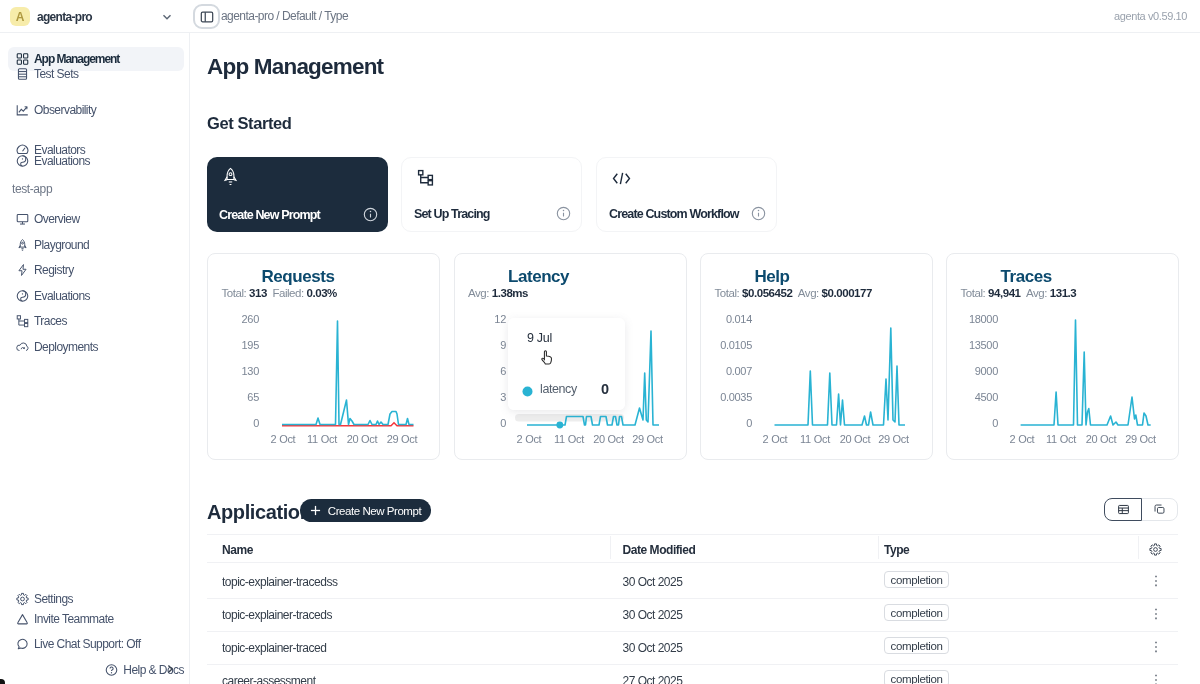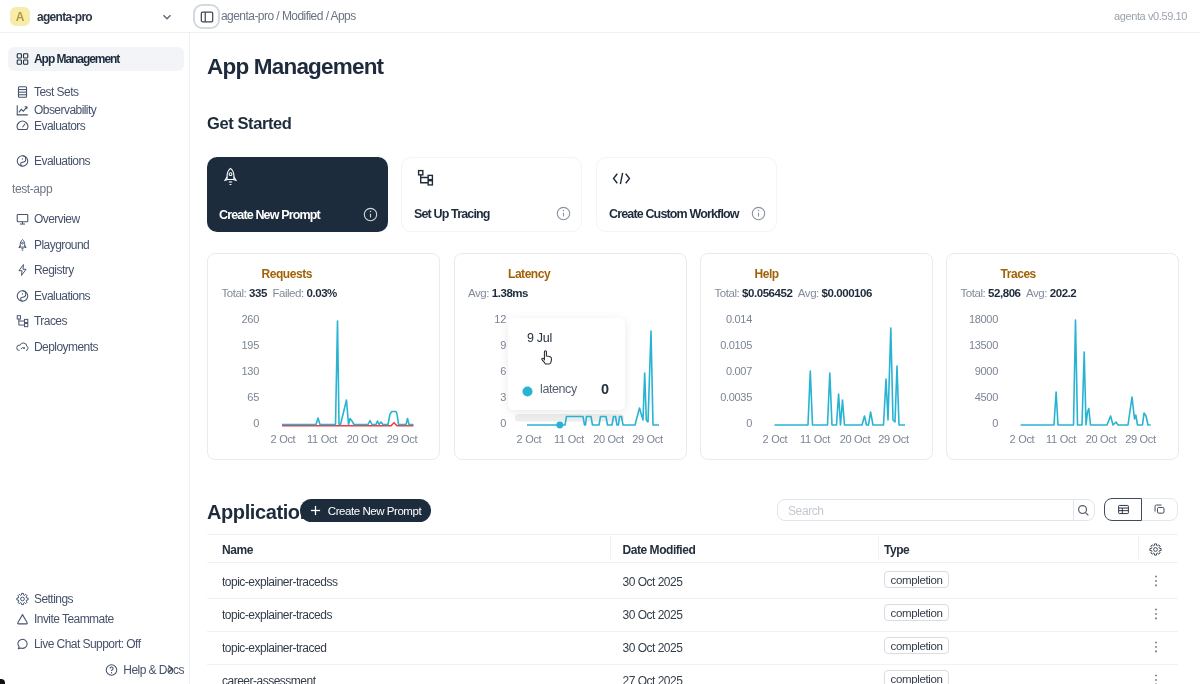--- a/index.html
+++ b/index.html
@@ -25,21 +25,21 @@
   
   #h1 { left:207px; top:54px; font-size:22.5px; font-weight:bold; letter-spacing:-0.8px; color:#1e2b3c; }
   #h2 { left:207px; top:114px; font-size:16.5px; font-weight:bold; letter-spacing:-0.4px; color:#1e2b3c; }
   .gs-card { top:157px; width:181px; height:75px; border-radius:10px; }
   .gs-card.dark { background:#1c2c3d; color:#fff; }
   .gs-card.light { background:#fff; border:1px solid #f3f4f6; color:#1e2b3c; }
   .gs-icon { position:absolute; left:15px; top:11px; }
   .gs-label { position:absolute; left:12px; bottom:10px; font-size:12.5px; font-weight:bold; letter-spacing:-0.85px; }
   .gs-info { position:absolute; right:10px; bottom:10px; }
   .stat-card { top:253px; width:233px; height:207px; border:1px solid #e9ebee; border-radius:8px; background:#fff; }
-  .stat-title { position:absolute; left:13.5px; top:13px; font-size:12px; font-weight:bold; letter-spacing:-0.45px; color:#a16207;padding-left:40px; }
+  .stat-title { position:absolute; left:13.5px; top:13px; font-size:17px; font-weight:bold; letter-spacing:-0.45px; color:#0c4a6e;padding-left:40px; }
   .stat-sub { position:absolute; left:13.5px; top:33px; font-size:11.5px; letter-spacing:-0.45px; color:#828c99; }
   .stat-sub b { color:#1e2b3c; }
   .stat-svg { position:absolute; left:0; top:0; }
   
   #app-h { left:207px; top:501px; font-size:20px; font-weight:bold; letter-spacing:-0.4px; color:#1e2b3c; }
   #new-prompt-btn { left:300px; top:499px; width:131px; height:23px; background:#1c2c3d; border-radius:12px; color:#fff; font-size:11.5px; letter-spacing:-0.45px; display:flex; align-items:center; justify-content:center; gap:7px; }
   #search { left:777px; top:499px; width:318px; height:22px; border:1px solid #e1e4e9; border-radius:8px; }
   #search .ph { position:absolute; left:10px; top:4px; font-size:12px; letter-spacing:-0.4px; color:#c3c9d1; }
   #search .sep { position:absolute; right:20px; top:0; width:1px; height:20px; background:#e1e4e9; }
   #search .mag { position:absolute; right:3px; top:3px; color:#565e6b; }
@@ -57,56 +57,56 @@
 <body>
 <div id="page">
 
   <div class="abs" id="topbar"></div>
   <div class="abs" id="collapse-btn">
     <svg class="ic" width="14" height="14" viewBox="0 0 16 16" fill="none" stroke="currentColor" stroke-width="1.4">
         <rect x="1.5" y="2.5" width="13" height="11" rx="1.5"></rect>
         <line x1="6" y1="2.5" x2="6" y2="13.5"></line>
       </svg>
   </div>
-  <div class="abs" id="crumb">agenta-pro / Modified / Apps</div>
+  <div class="abs" id="crumb">agenta-pro / Default / Type</div>
   <div class="abs" id="version">agenta v0.59.10</div>
 
   <div class="abs" id="sidebar"></div>
   <div class="abs" id="brand-avatar">A</div>
   <div class="abs" id="brand-name">agenta-pro</div>
   <div class="abs" id="brand-chev">
     <svg class="ic" width="12" height="12" viewBox="0 0 12 12" fill="none" stroke="currentColor" stroke-width="1.4">
         <polyline points="2.5,4.2 6,7.8 9.5,4.2"></polyline>
       </svg>
   </div>
   <div id="nav-top">
     <div class="abs nav-item active" style="top:47px;"><span class="nicon">
           <svg class="ic" width="14" height="14" viewBox="0 0 16 16" fill="none" stroke="currentColor" stroke-width="1.3">
             <rect x="1.5" y="1.5" width="5.2" height="5.2" rx="1"></rect>
             <rect x="9.3" y="1.5" width="5.2" height="5.2" rx="1"></rect>
             <rect x="1.5" y="9.3" width="5.2" height="5.2" rx="1"></rect>
             <rect x="9.3" y="9.3" width="5.2" height="5.2" rx="1"></rect>
           </svg>
         </span>App Management</div>
-    <div class="abs nav-item" style="top:80px;"><span class="nicon">
+    <div class="abs nav-item" style="top:62px;"><span class="nicon">
           <svg class="ic" width="14" height="14" viewBox="0 0 16 16" fill="none" stroke="currentColor" stroke-width="1.3">
             <rect x="3" y="1.5" width="10" height="13" rx="1.2"></rect>
             <line x1="3" y1="5" x2="13" y2="5"></line>
             <line x1="3" y1="8.2" x2="13" y2="8.2"></line>
             <line x1="3" y1="11.4" x2="13" y2="11.4"></line>
           </svg>
         </span>Test Sets</div>
     <div class="abs nav-item" style="top:98px;"><span class="nicon">
           <svg class="ic" width="14" height="14" viewBox="0 0 16 16" fill="none" stroke="currentColor" stroke-width="1.3">
             <path d="M1.5 2 V14 H14.5"></path>
             <polyline points="3.5,11 6.5,7.2 9,9.4 13.5,4.2"></polyline>
             <polyline points="10.6,4 13.5,4.2 13.3,7.1"></polyline>
           </svg>
         </span>Observability</div>
-    <div class="abs nav-item" style="top:114px;align-items:center;"><span class="nicon">
+    <div class="abs nav-item" style="top:138px;align-items:center;"><span class="nicon">
           <svg class="ic" width="14" height="14" viewBox="0 0 16 16" fill="none" stroke="currentColor" stroke-width="1.3">
             <path d="M2.6 12.2 a6.5 6.5 0 1 1 10.8 0 Z"></path>
             <line x1="8" y1="9.5" x2="11.2" y2="5.2"></line>
           </svg>
         </span>Evaluators</div>
     <div class="abs nav-item" style="top:149px;"><span class="nicon">
           <svg class="ic" width="14" height="14" viewBox="0 0 16 16" fill="none" stroke="currentColor" stroke-width="1.3">
             <circle cx="8" cy="8" r="6.5"></circle>
             <path d="M8 1.5 a4 4 0 0 1 0 8 a2.3 2.3 0 0 0 0 4.6"></path>
             <circle cx="8" cy="5.5" r="0.8" fill="currentColor" stroke="none"></circle>
@@ -245,21 +245,21 @@
             <circle cx="8" cy="8" r="6.6"></circle>
             <line x1="8" y1="7.2" x2="8" y2="11.2"></line>
             <circle cx="8" cy="4.9" r="0.8" fill="#8a93a0" stroke="none"></circle>
           </svg>
         </span>
     </div>
   </div>
   <div id="stat-cards">
     <div class="abs stat-card" style="left:207px;">
       <span class="stat-title">Requests</span>
-      <span class="stat-sub">Total: <b>335</b> &nbsp;Failed: <b>0.03%</b></span>
+      <span class="stat-sub">Total: <b>313</b> &nbsp;Failed: <b>0.03%</b></span>
       <svg class="stat-svg" width="233" height="207" viewBox="0 0 233 207">
         <g font-family="Liberation Sans, sans-serif" font-size="11" letter-spacing="-0.3" fill="#7b8594">
           <text x="51" y="69" text-anchor="end">260</text>
           <text x="51" y="95" text-anchor="end">195</text>
           <text x="51" y="121" text-anchor="end">130</text>
           <text x="51" y="147" text-anchor="end">65</text>
           <text x="51" y="173" text-anchor="end">0</text>
           <text x="75" y="189" text-anchor="middle">2 Oct</text>
           <text x="114" y="189" text-anchor="middle">11 Oct</text>
           <text x="154" y="189" text-anchor="middle">20 Oct</text>
@@ -284,39 +284,39 @@
           <text x="153.5" y="189" text-anchor="middle">20 Oct</text>
           <text x="192.5" y="189" text-anchor="middle">29 Oct</text>
         </g>
         <rect x="60" y="160" width="109" height="7.5" rx="3.5" fill="#000" opacity="0.07"></rect>
         <path fill="none" stroke="#29b3d3" stroke-width="1.6" stroke-linejoin="round" d="M72 171 L110 171 L111.5 162.5 L128 162.5 L129.5 171 L130.5 171 L131.5 162.5 L136 162.5 L137.5 171 L144 171 L145.5 162.5 L151 162.5 L152.5 171 L157 171 L158.5 162.5 L160.5 162.5 L162 171 L163.5 171 L164.5 162.5 L166.5 162.5 L168 171 L180 171 L184.5 154 L186.5 161 L188 166 L189.7 119 L191.3 166 L193 168 L196 77 L198 171 L204 171"></path>
         <circle cx="104.8" cy="171" r="3.4" fill="#29b3d3"></circle>
       </svg>
     </div>
     <div class="abs stat-card" style="left:700px;">
       <span class="stat-title">Help</span>
-      <span class="stat-sub">Total: <b>$0.056452</b> &nbsp;Avg: <b>$0.000106</b></span>
+      <span class="stat-sub">Total: <b>$0.056452</b> &nbsp;Avg: <b>$0.000177</b></span>
       <svg class="stat-svg" width="233" height="207" viewBox="0 0 233 207">
         <g font-family="Liberation Sans, sans-serif" font-size="11" letter-spacing="-0.3" fill="#7b8594">
           <text x="51" y="69" text-anchor="end">0.014</text>
           <text x="51" y="95" text-anchor="end">0.0105</text>
           <text x="51" y="121" text-anchor="end">0.007</text>
           <text x="51" y="147" text-anchor="end">0.0035</text>
           <text x="51" y="173" text-anchor="end">0</text>
           <text x="74" y="189" text-anchor="middle">2 Oct</text>
           <text x="114" y="189" text-anchor="middle">11 Oct</text>
           <text x="154" y="189" text-anchor="middle">20 Oct</text>
           <text x="192.5" y="189" text-anchor="middle">29 Oct</text>
         </g>
         <path fill="none" stroke="#29b3d3" stroke-width="1.6" stroke-linejoin="round" d="M73.5 171 L107 171 L109.3 117 L111.5 171 L126.5 171 L128.8 119 L131 171 L135.5 171 L137.6 140 L139.5 171 L141.5 146 L143.5 171 L161 171 L163.5 162 L165.5 171 L167.5 171 L169.6 158 L172 171 L182.5 171 L185 125 L187 166 L189.8 74 L192 166 L194 168 L196 112 L198 171 L204 171"></path>
       </svg>
     </div>
     <div class="abs stat-card" style="left:946px;">
       <span class="stat-title">Traces</span>
-      <span class="stat-sub">Total: <b>52,806</b> &nbsp;Avg: <b>202.2</b></span>
+      <span class="stat-sub">Total: <b>94,941</b> &nbsp;Avg: <b>131.3</b></span>
       <svg class="stat-svg" width="233" height="207" viewBox="0 0 233 207">
         <g font-family="Liberation Sans, sans-serif" font-size="11" letter-spacing="-0.3" fill="#7b8594">
           <text x="51" y="69" text-anchor="end">18000</text>
           <text x="51" y="95" text-anchor="end">13500</text>
           <text x="51" y="121" text-anchor="end">9000</text>
           <text x="51" y="147" text-anchor="end">4500</text>
           <text x="51" y="173" text-anchor="end">0</text>
           <text x="75" y="189" text-anchor="middle">2 Oct</text>
           <text x="114" y="189" text-anchor="middle">11 Oct</text>
           <text x="154" y="189" text-anchor="middle">20 Oct</text>
@@ -339,30 +339,20 @@
   </div>
 
   <div class="abs" id="app-h">Application</div>
   <div class="abs" id="new-prompt-btn">
       <svg class="ic" width="11" height="11" viewBox="0 0 12 12" fill="none" stroke="#fff" stroke-width="1.4">
         <line x1="6" y1="1" x2="6" y2="11"></line>
         <line x1="1" y1="6" x2="11" y2="6"></line>
       </svg>
       <span>Create New Prompt</span>
     </div>
-  <div class="abs" id="search">
-    <span class="ph">Search</span>
-      <span class="sep"></span>
-    <span class="mag">
-        <svg class="ic" width="15" height="15" viewBox="0 0 16 16" fill="none" stroke="currentColor" stroke-width="1.3">
-          <circle cx="7" cy="7" r="4.2"></circle>
-          <line x1="10.2" y1="10.2" x2="13.2" y2="13.2"></line>
-        </svg>
-      </span>
-  </div>
   <div class="abs" id="seg">
     <span class="b1">
         <svg class="ic" width="13" height="13" viewBox="0 0 16 16" fill="none" stroke="currentColor" stroke-width="1.2">
           <rect x="2" y="3" width="12" height="10" rx="1"></rect>
           <line x1="2" y1="6.2" x2="14" y2="6.2"></line>
           <line x1="2" y1="9.4" x2="14" y2="9.4"></line>
           <line x1="6.5" y1="6.2" x2="6.5" y2="13"></line>
         </svg>
       </span>
     <span class="b2">

